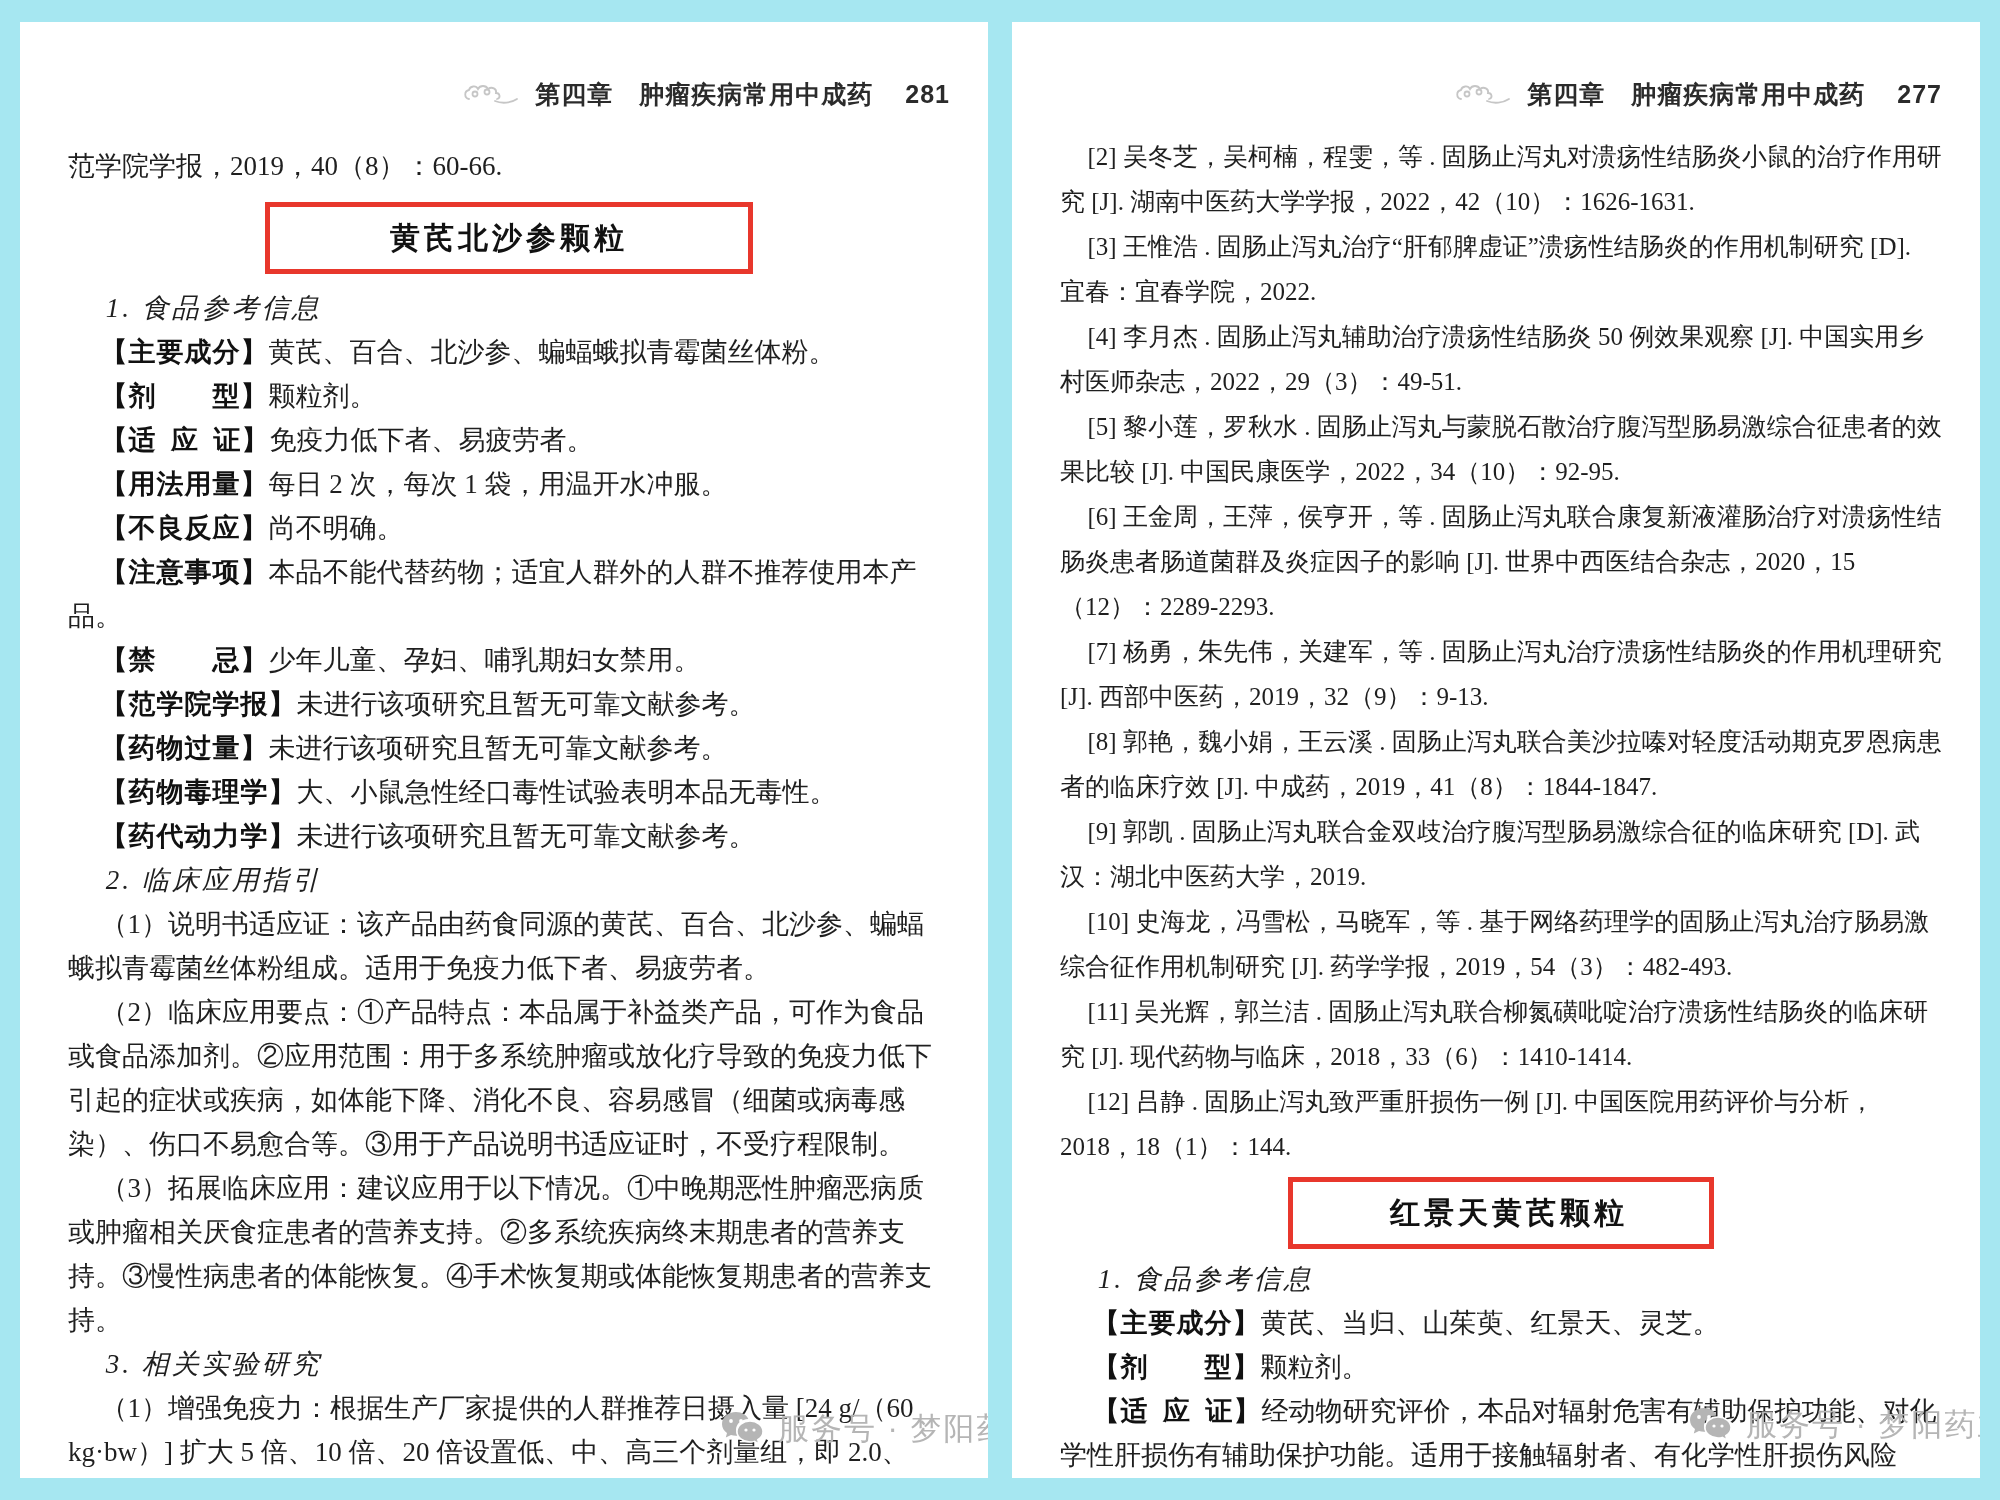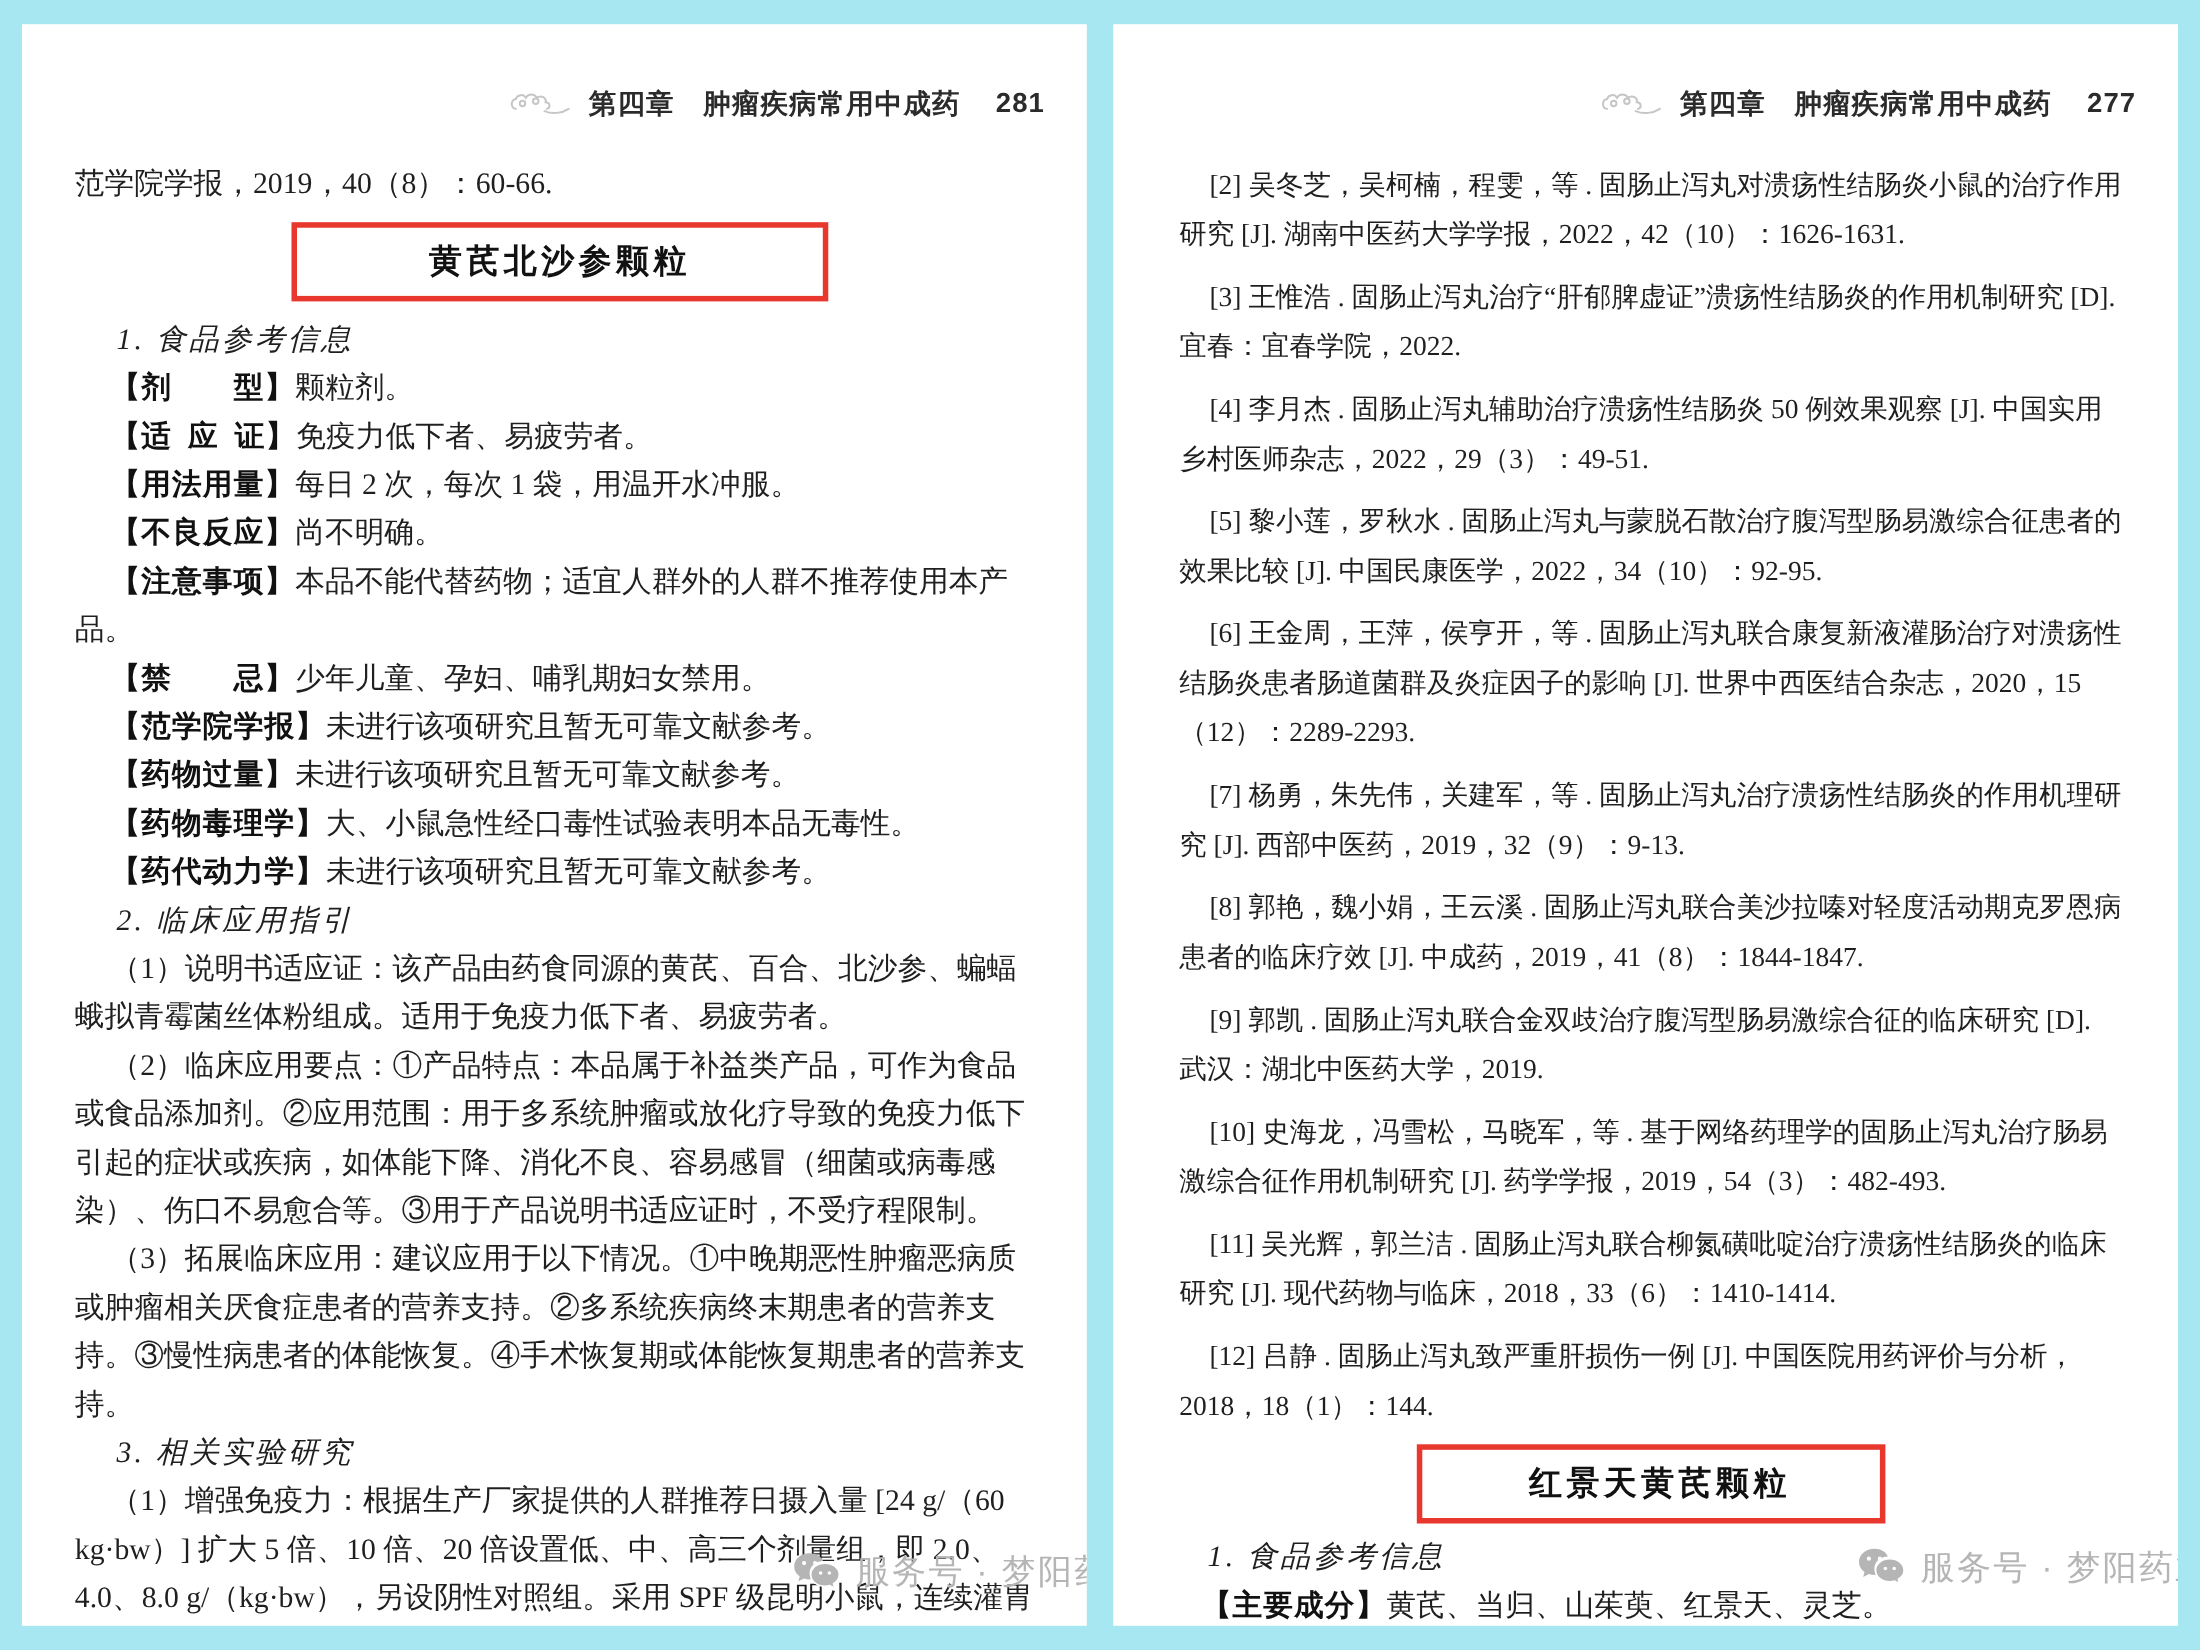--- a/index.html
+++ b/index.html
@@ -45,21 +45,21 @@
   .sec-head{
     font-style:italic;text-indent:1.4em;margin:0;
     letter-spacing:3px;
   }
   .entry,.para{margin:0;text-indent:1.2em;}
   .entry .lbl{
     font-family:"Liberation Sans","DejaVu Sans",sans-serif;
     font-weight:700;letter-spacing:1px;color:#111;
   }
   .refs{font-size:25px;line-height:45px;}
-  .ref{margin:12px;text-indent:1.1em;}
+  .ref{margin:0;text-indent:1.1em;}
 
   .watermark{
     position:absolute;display:flex;align-items:center;gap:12px;
     color:#b5b5b5;white-space:nowrap;
     font-family:"Liberation Sans","DejaVu Sans",sans-serif;
     font-size:31px;letter-spacing:2px;
   }
   #page-left .watermark{left:700px;top:1386px;}
   #page-right .watermark{left:676px;top:1382px;}
 </style>
@@ -83,20 +83,21 @@
 
   <div class="content">
     <p class="cont-line">范学院学报，2019，40（8）：60-66.</p>
 
     <div class="titlebox">
       <span>黄芪北沙参颗粒</span>
     </div>
 
     <p class="sec-head">1. 食品参考信息</p>
 
+    <p class="entry"><span class="lbl">【主要成分】</span><span>黄芪、百合、北沙参、蝙蝠蛾拟青霉菌丝体粉。</span></p>
     <p class="entry"><span class="lbl">【剂　　型】</span><span>颗粒剂。</span></p>
     <p class="entry"><span class="lbl">【适 应 证】</span><span>免疫力低下者、易疲劳者。</span></p>
     <p class="entry"><span class="lbl">【用法用量】</span><span>每日 2 次，每次 1 袋，用温开水冲服。</span></p>
     <p class="entry"><span class="lbl">【不良反应】</span><span>尚不明确。</span></p>
     <p class="entry"><span class="lbl">【注意事项】</span><span>本品不能代替药物；适宜人群外的人群不推荐使用本产品。</span></p>
     <p class="entry"><span class="lbl">【禁　　忌】</span><span>少年儿童、孕妇、哺乳期妇女禁用。</span></p>
     <p class="entry"><span class="lbl">【范学院学报】</span><span>未进行该项研究且暂无可靠文献参考。</span></p>
     <p class="entry"><span class="lbl">【药物过量】</span><span>未进行该项研究且暂无可靠文献参考。</span></p>
     <p class="entry"><span class="lbl">【药物毒理学】</span><span>大、小鼠急性经口毒性试验表明本品无毒性。</span></p>
     <p class="entry"><span class="lbl">【药代动力学】</span><span>未进行该项研究且暂无可靠文献参考。</span></p>

